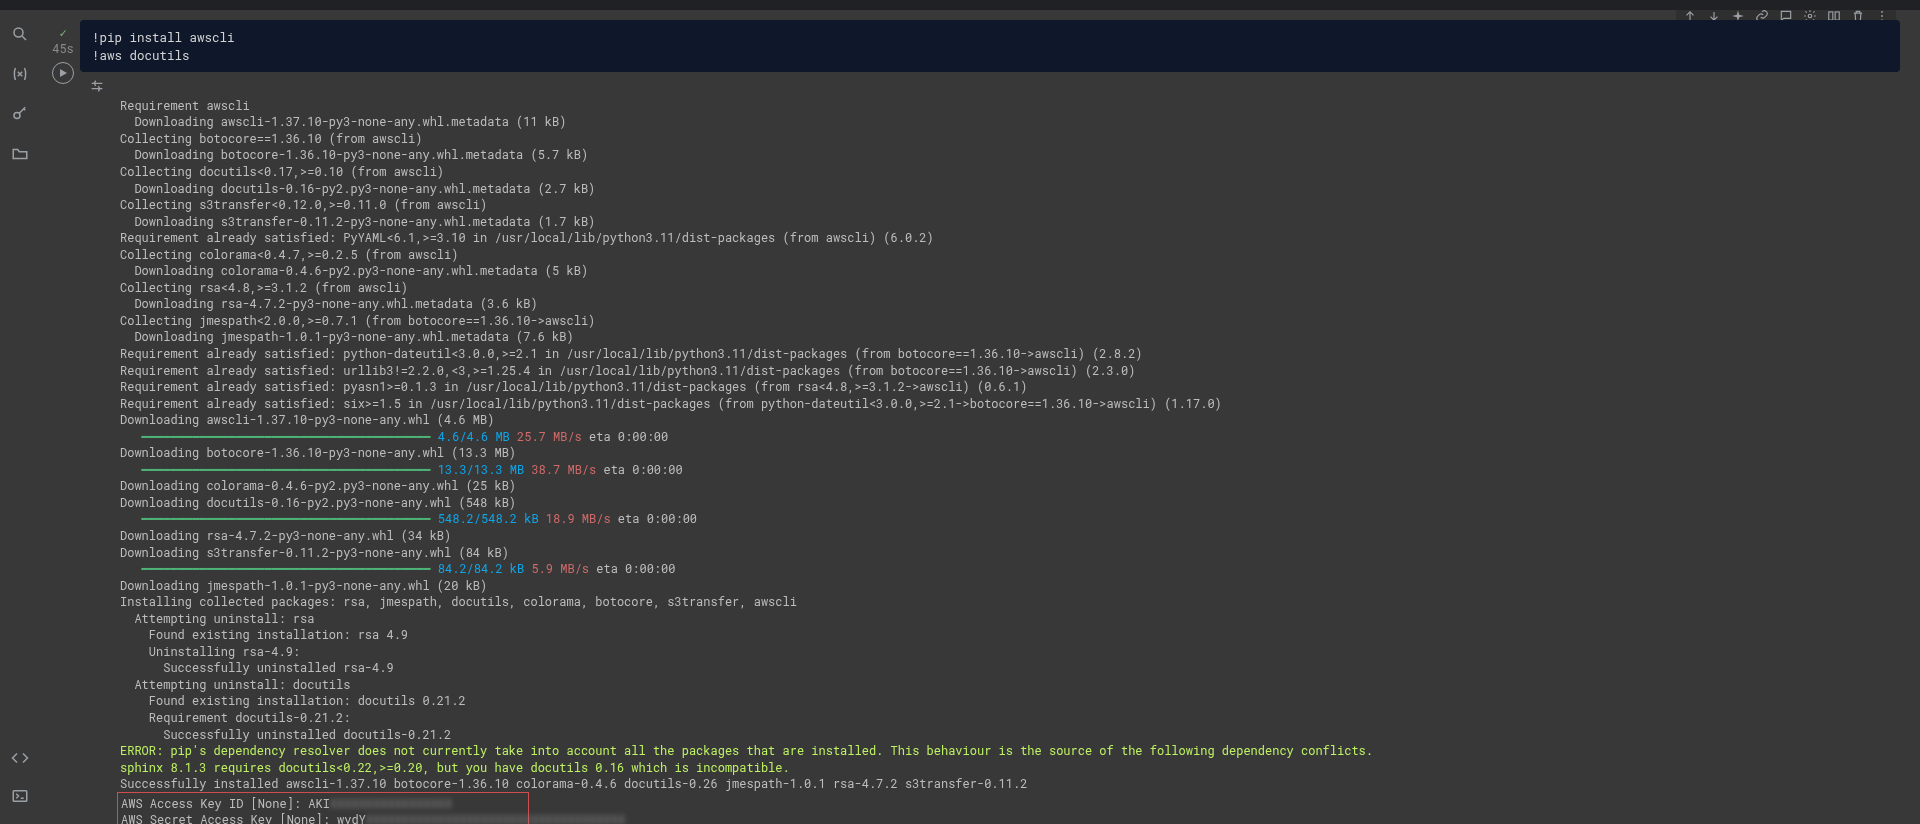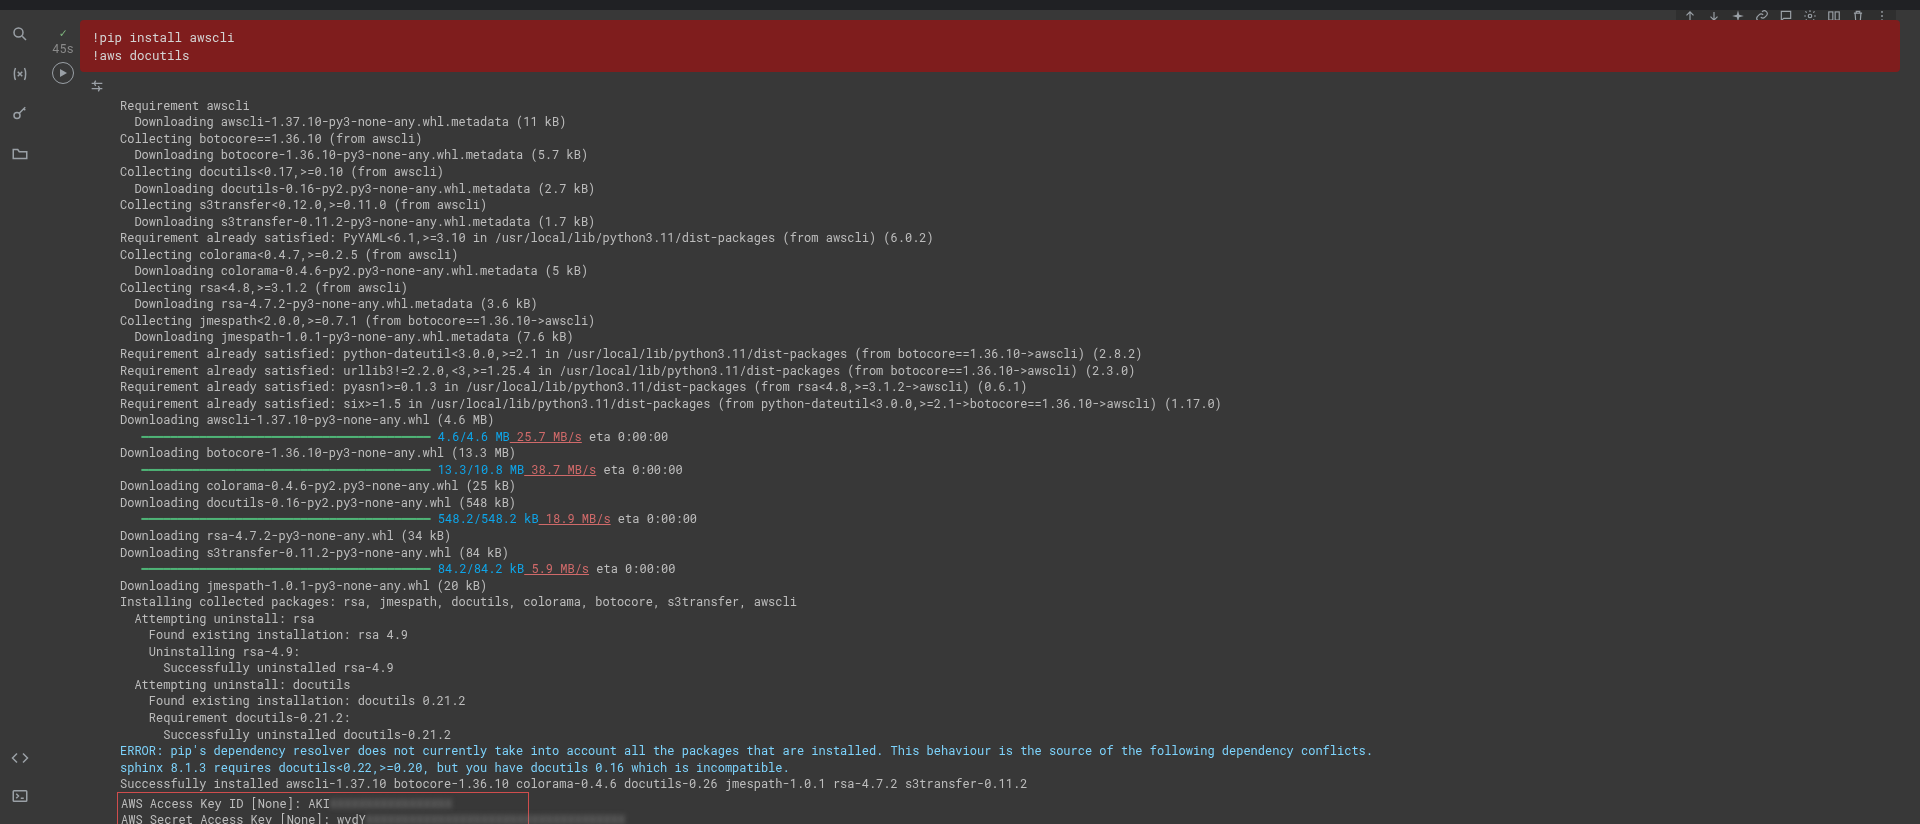--- a/index.html
+++ b/index.html
@@ -89,21 +89,21 @@
     display: flex;
     align-items: center;
     justify-content: center;
     color: #9aa0a6;
     cursor: pointer;
   }
   .cell-body {
     flex: 1;
   }
   .code-area {
-    background: #7f1d1d;
+    background: #0f172a;
     border-radius: 4px;
     padding: 8px 12px;
     color: #d4d4d4;
     line-height: 1.45;
     position: relative;
   }
   .cell-toolbar {
     position: absolute;
     right: 4px;
     top: -16px;
@@ -133,22 +133,22 @@
     cursor:pointer;
   }
   .output {
     padding: 8px 6px 6px 6px;
     color: #bdbdbd;
     line-height: 1.38;
     white-space: pre;
     font-size: 12px;
   }
   .output .green { color: #0ea5e9; }
-  .output .red { color: #d06a6a; text-decoration: underline; }
-  .output .red-err { color: #7dd3fc; }
+  .output .red { color: #d06a6a; }
+  .output .red-err { color: #bef264; }
   .output .bar { color: #4fb477; }
   .highlight-box {
     border: 1.5px solid #d04d4d;
     padding: 2px 0;
     margin-left:-3px;
     padding-left:3px;
     display:inline-block;
     width: 412px;
   }
   .blur {
@@ -300,21 +300,21 @@
 <span>  Downloading rsa-4.7.2-py3-none-any.whl.metadata (3.6 kB)</span>
 <span>Collecting jmespath&lt;2.0.0,&gt;=0.7.1 (from botocore==1.36.10-&gt;awscli)</span>
 <span>  Downloading jmespath-1.0.1-py3-none-any.whl.metadata (7.6 kB)</span>
 <span>Requirement already satisfied: python-dateutil&lt;3.0.0,&gt;=2.1 in /usr/local/lib/python3.11/dist-packages (from botocore==1.36.10-&gt;awscli) (2.8.2)</span>
 <span>Requirement already satisfied: urllib3!=2.2.0,&lt;3,&gt;=1.25.4 in /usr/local/lib/python3.11/dist-packages (from botocore==1.36.10-&gt;awscli) (2.3.0)</span>
 <span>Requirement already satisfied: pyasn1&gt;=0.1.3 in /usr/local/lib/python3.11/dist-packages (from rsa&lt;4.8,&gt;=3.1.2-&gt;awscli) (0.6.1)</span>
 <span>Requirement already satisfied: six&gt;=1.5 in /usr/local/lib/python3.11/dist-packages (from python-dateutil&lt;3.0.0,&gt;=2.1-&gt;botocore==1.36.10-&gt;awscli) (1.17.0)</span>
 <span>Downloading awscli-1.37.10-py3-none-any.whl (4.6 MB)</span>
 <span><span class="bar">   ━━━━━━━━━━━━━━━━━━━━━━━━━━━━━━━━━━━━━━━━ </span><span class="green">4.6/4.6 MB</span><span class="red"> 25.7 MB/s</span><span> eta 0:00:00</span></span>
 <span>Downloading botocore-1.36.10-py3-none-any.whl (13.3 MB)</span>
-<span><span class="bar">   ━━━━━━━━━━━━━━━━━━━━━━━━━━━━━━━━━━━━━━━━ </span><span class="green">13.3/10.8 MB</span><span class="red"> 38.7 MB/s</span><span> eta 0:00:00</span></span>
+<span><span class="bar">   ━━━━━━━━━━━━━━━━━━━━━━━━━━━━━━━━━━━━━━━━ </span><span class="green">13.3/13.3 MB</span><span class="red"> 38.7 MB/s</span><span> eta 0:00:00</span></span>
 <span>Downloading colorama-0.4.6-py2.py3-none-any.whl (25 kB)</span>
 <span>Downloading docutils-0.16-py2.py3-none-any.whl (548 kB)</span>
 <span><span class="bar">   ━━━━━━━━━━━━━━━━━━━━━━━━━━━━━━━━━━━━━━━━ </span><span class="green">548.2/548.2 kB</span><span class="red"> 18.9 MB/s</span><span> eta 0:00:00</span></span>
 <span>Downloading rsa-4.7.2-py3-none-any.whl (34 kB)</span>
 <span>Downloading s3transfer-0.11.2-py3-none-any.whl (84 kB)</span>
 <span><span class="bar">   ━━━━━━━━━━━━━━━━━━━━━━━━━━━━━━━━━━━━━━━━ </span><span class="green">84.2/84.2 kB</span><span class="red"> 5.9 MB/s</span><span> eta 0:00:00</span></span>
 <span>Downloading jmespath-1.0.1-py3-none-any.whl (20 kB)</span>
 <span>Installing collected packages: rsa, jmespath, docutils, colorama, botocore, s3transfer, awscli</span>
 <span>  Attempting uninstall: rsa</span>
 <span>    Found existing installation: rsa 4.9</span>

